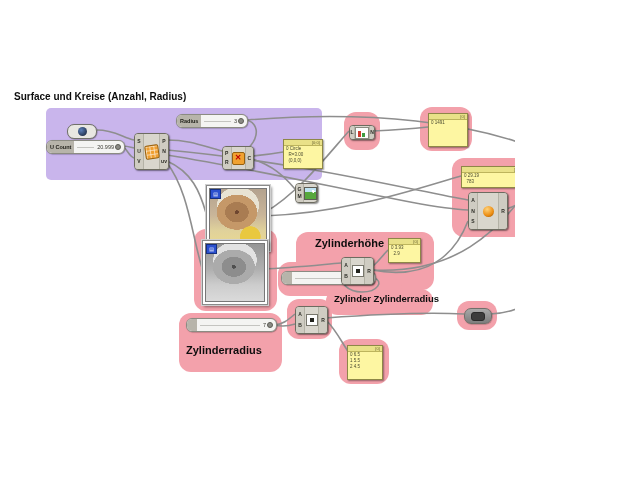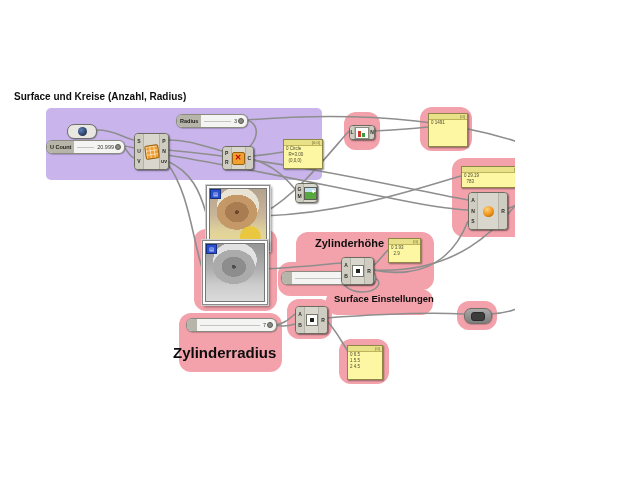--- a/index.html
+++ b/index.html
@@ -120,22 +120,22 @@
     <path d="M274,325 C283,327 289,326 295,324"></path>
     <path d="M326,318 C380,314 425,312 464,314"></path>
     <path d="M326,320 C336,330 341,341 349,353"></path>
     <path d="M490,314 C556,312 584,240 601,157"></path>
     <path d="M506,209 C534,202 540,172 546,150"></path>
     <path d="M578,152 C586,148 592,146 599,147"></path>
   </svg>
 
   <div class="label" style="left:14px;top:91px;font-size:10px;">Surface und Kreise (Anzahl, Radius)</div>
   <div class="label" style="left:315px;top:237px;font-size:11px;">Zylinderhöhe</div>
-  <div class="label" style="left:334px;top:293px;font-size:9.5px;">Surface Einstellungen</div>
-  <div class="label" style="left:173px;top:344px;font-size:15px;">Zylinderradius</div>
+  <div class="label" style="left:334px;top:293px;font-size:9.5px;">Zylinder Zylinderradius</div>
+  <div class="label" style="left:186px;top:344px;font-size:11px;">Zylinderradius</div>
 
   <div class="capsule" style="left:67px;top:124px;width:28px;height:13px;">
     <span class="ic-surface"></span>
   </div>
 
   <div class="slider" style="left:46px;top:140px;width:77px;height:12px;">
     <span class="sname">U Count</span>
     <span class="strack"></span>
     <span class="sval">20.999</span>
     <span class="knob"></span>

